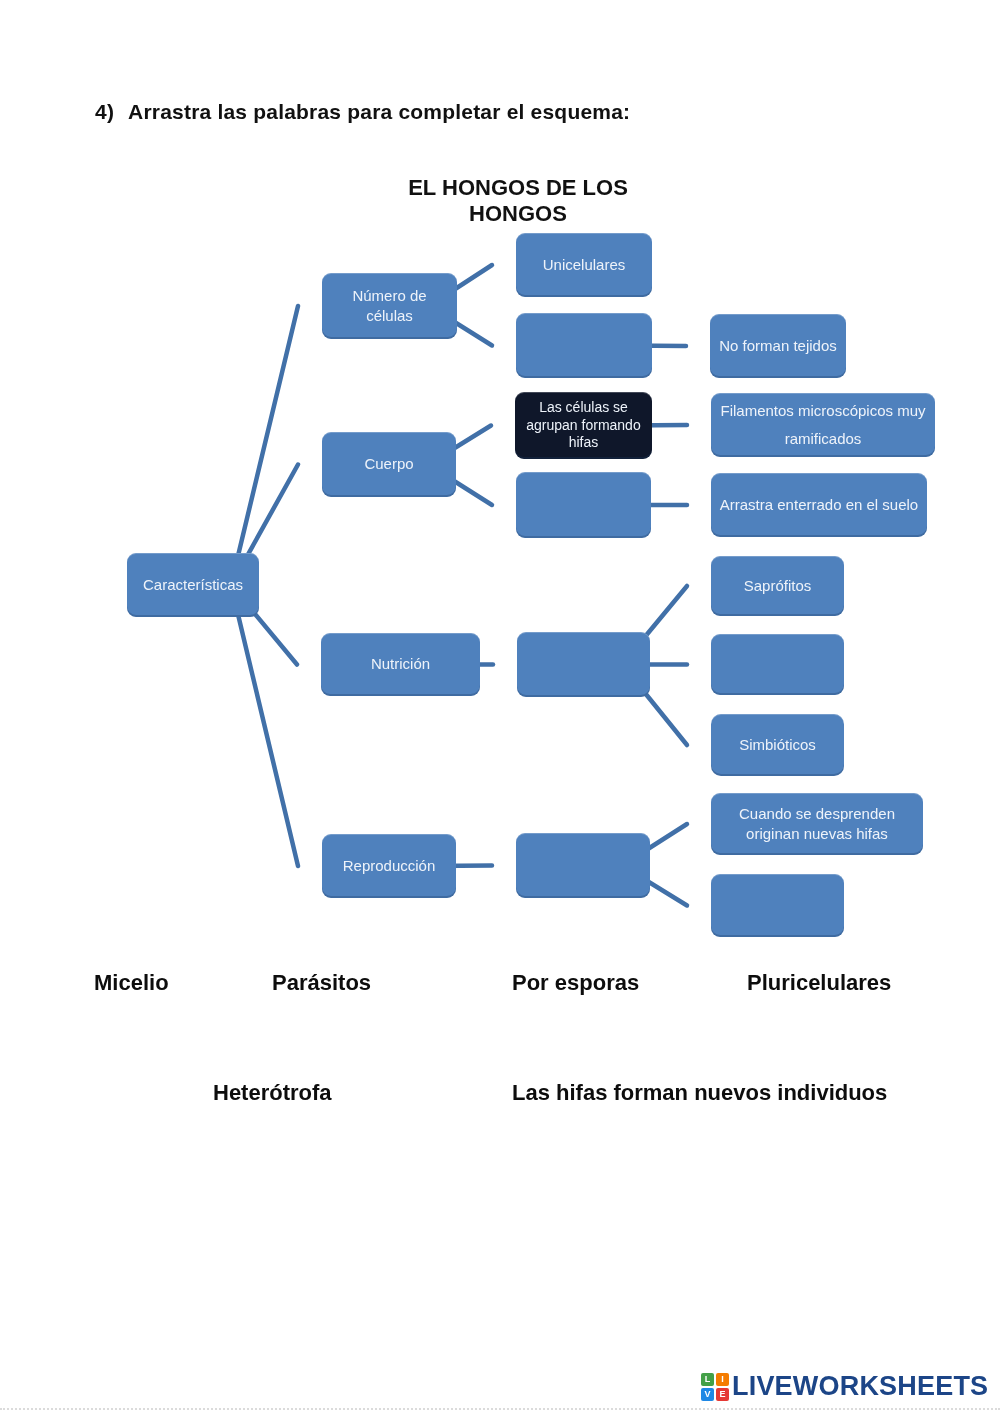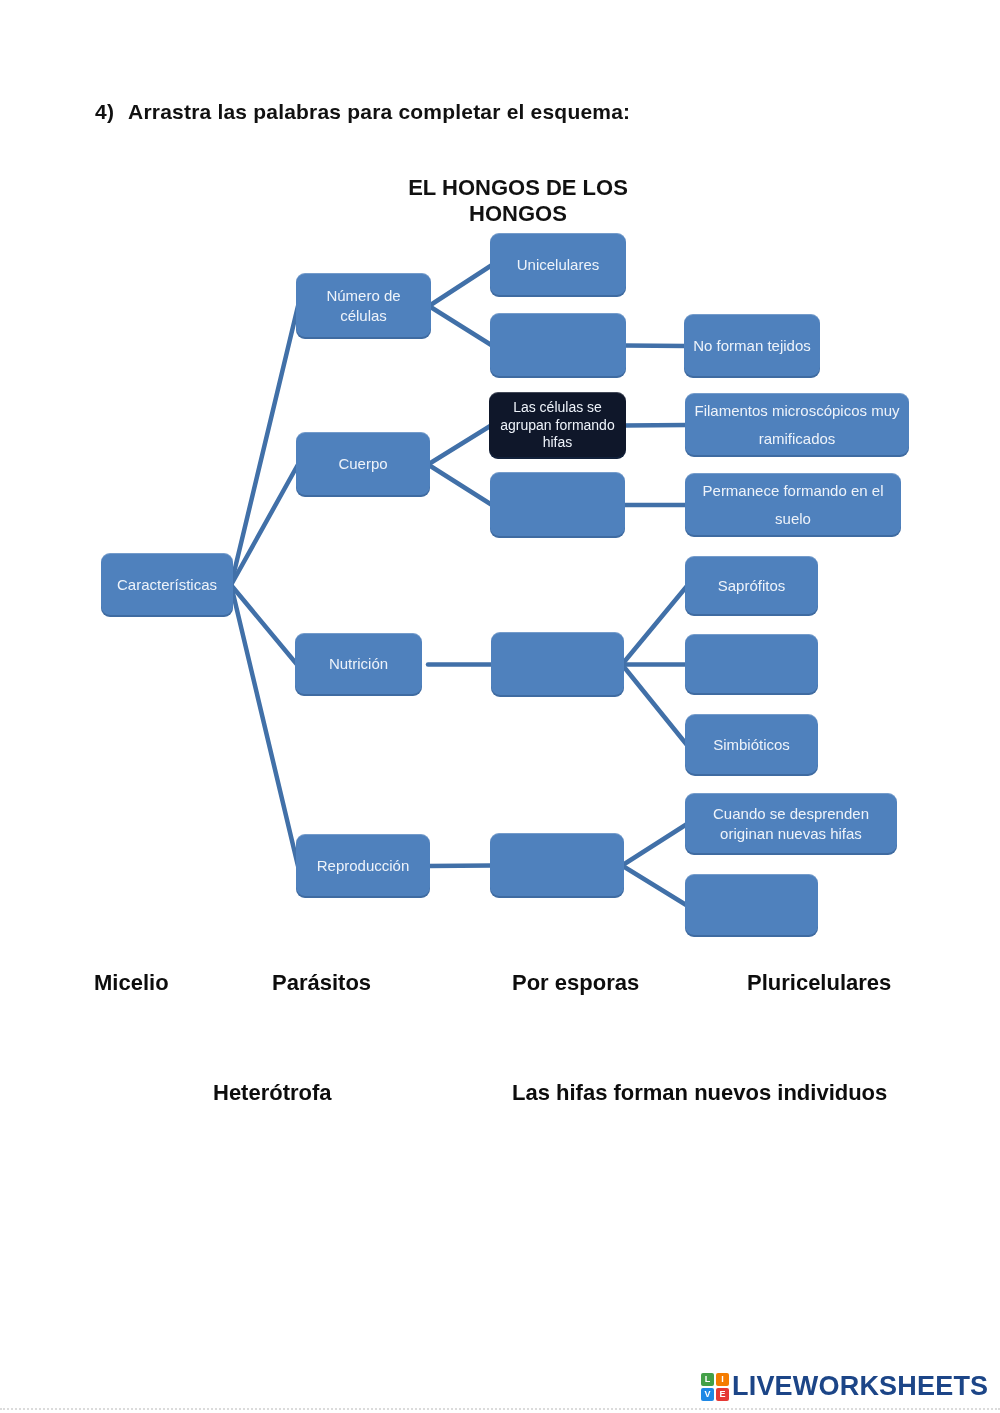--- a/index.html
+++ b/index.html
@@ -29,20 +29,21 @@
   .connectors line{stroke-width:4.5;stroke-linecap:round;}
   .nodes{position:absolute;left:0;top:0;width:100%;height:100%;z-index:2;}
   .node{
     position:absolute;
     border-radius:9px;
     display:flex;align-items:center;justify-content:center;
     text-align:center;
     font-size:15px;line-height:1.35;
     padding:0;box-sizing:border-box;
     box-shadow: inset 0 1px 0 rgba(255,255,255,0.22), inset 0 -2px 0 rgba(25,55,95,0.30);
+    margin-left: 26px;
   }
   .node span{display:block;padding:3px 7px;}
   .node.tight{font-size:14px;line-height:1.28;}
   .node.airy{line-height:1.9;}
   
   .word{
     position:absolute;
     font-size:22px;font-weight:bold;color:#0d0d0d;
     white-space:nowrap;
     cursor:grab;
@@ -125,26 +126,26 @@
       <div class="node airy" style="left: 685px; top: 393px; width: 224px; height: 64px; background: rgb(79, 129, 189); color: rgb(238, 243, 250);">
         <span>Filamentos microscópicos muy ramificados</span>
       </div>
       <div class="node" style="left: 296px; top: 432px; width: 134px; height: 65px; background: rgb(79, 129, 189); color: rgb(238, 243, 250);">
         <span>Cuerpo</span>
       </div>
       <div class="node" style="left: 490px; top: 472px; width: 135px; height: 66px; background: rgb(79, 129, 189); color: rgb(238, 243, 250);">
         <span></span>
       </div>
       <div class="node airy" style="left: 685px; top: 473px; width: 216px; height: 64px; background: rgb(79, 129, 189); color: rgb(238, 243, 250);">
-        <span>Permanece formando en el suelo</span>
+        <span>Arrastra enterrado en el suelo</span>
       </div>
       <div class="node" style="left: 685px; top: 556px; width: 133px; height: 60px; background: rgb(79, 129, 189); color: rgb(238, 243, 250);">
         <span>Saprófitos</span>
       </div>
-      <div class="node" style="left: 295px; top: 633px; width: 127px; height: 63px; background: rgb(79, 129, 189); color: rgb(238, 243, 250);">
+      <div class="node" style="left: 295px; top: 633px; width: 159px; height: 63px; background: rgb(79, 129, 189); color: rgb(238, 243, 250);">
         <span>Nutrición</span>
       </div>
       <div class="node" style="left: 491px; top: 632px; width: 133px; height: 65px; background: rgb(79, 129, 189); color: rgb(238, 243, 250);">
         <span></span>
       </div>
       <div class="node" style="left: 685px; top: 634px; width: 133px; height: 61px; background: rgb(79, 129, 189); color: rgb(238, 243, 250);">
         <span></span>
       </div>
       <div class="node" style="left: 685px; top: 714px; width: 133px; height: 62px; background: rgb(79, 129, 189); color: rgb(238, 243, 250); border-radius: 10px;">
         <span>Simbióticos</span>

